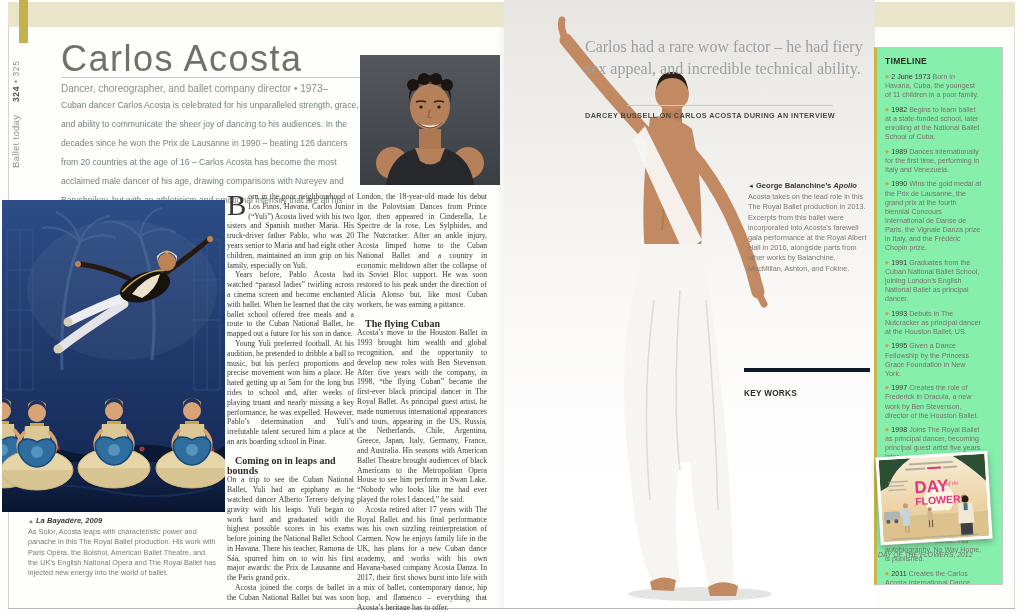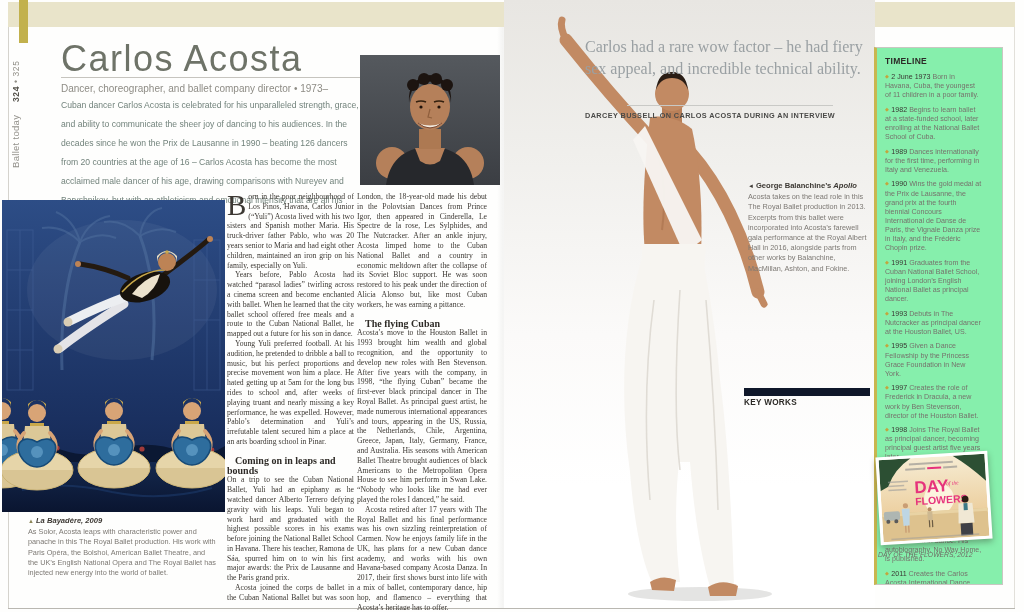--- a/index.html
+++ b/index.html
@@ -51,21 +51,21 @@
   .cap-right .cap-title{font-style:normal}
   .cap-right .cap-title .t-italic{font-style:italic}
   .cap-right .cap-arrow{color:#3c3833}
 
   
   .quote{position:absolute;left:585px;top:36px;width:290px;font-family:"Liberation Serif",serif;font-size:16px;line-height:21.5px;color:#9aa0a3;z-index:3}
   .quote-rule{position:absolute;left:627px;top:105px;width:206px;height:1px;background:#c9c9c6;z-index:3}
   .attrib{position:absolute;left:585px;top:111px;width:290px;text-align:left;font-size:7.3px;font-weight:bold;letter-spacing:.4px;color:#4a4a48;z-index:3}
 
   
-  .keyworks{position:absolute;left:744px;top:388px;width:126px;z-index:3;border-top:8px solid #0f172a;padding-top:2px}
+  .keyworks{position:absolute;left:744px;top:368px;width:126px;z-index:3;border-top:4px solid #0f172a;padding-top:17px}
   .kw-head{font-size:8.2px;font-weight:bold;letter-spacing:.3px;color:#2c2a27;margin-bottom:3px}
   .kw-line{font-size:7.1px;line-height:9.6px;font-style:italic;color:#7a766f;margin-bottom:2px}
 
   
   .timeline{position:absolute;left:874px;top:47px;width:129px;height:538px;background:#86efac;border:1px solid #c9c7c2;border-left:3px solid #c9b64f;padding:8px 20px 6px 8px;overflow:hidden}
   .tl-head{font-size:8.5px;font-weight:bold;letter-spacing:.3px;color:#2c2a27;margin-bottom:6px}
   .tl-entry{font-size:7.1px;line-height:9.1px;color:#76726c;margin-bottom:4.5px}
   .tl-year{font-weight:normal;color:#3a3733}
   .tl-year::before{content:"◆";color:#c3a53d;font-size:5px;margin-right:2.5px;vertical-align:1px}
 

